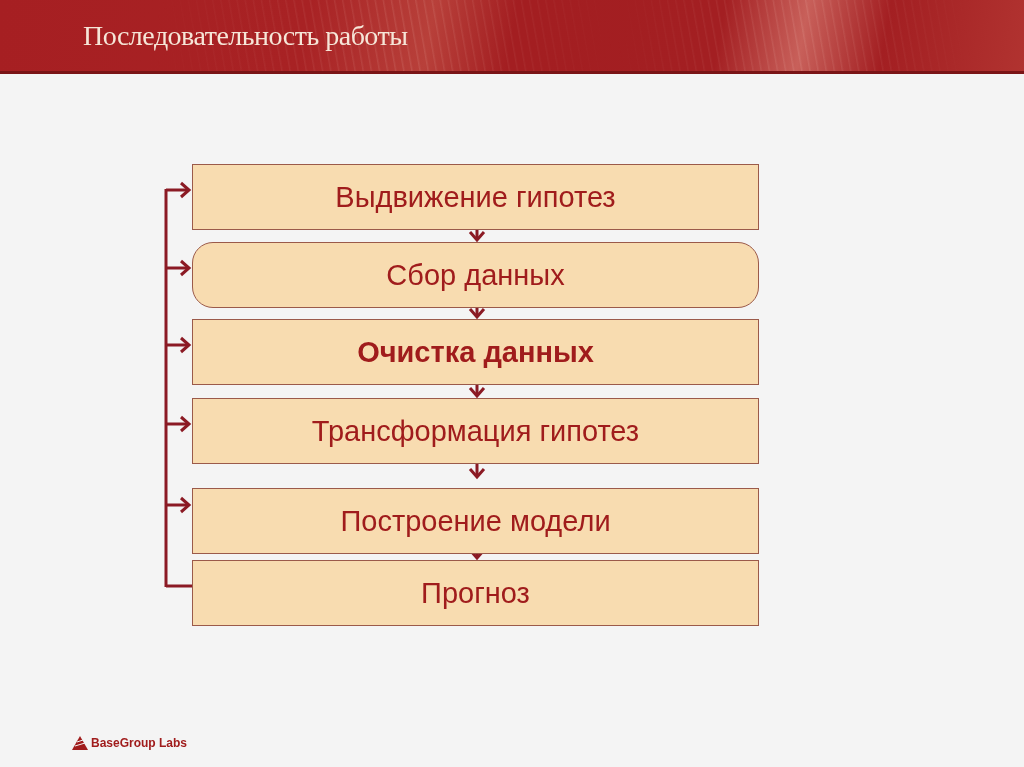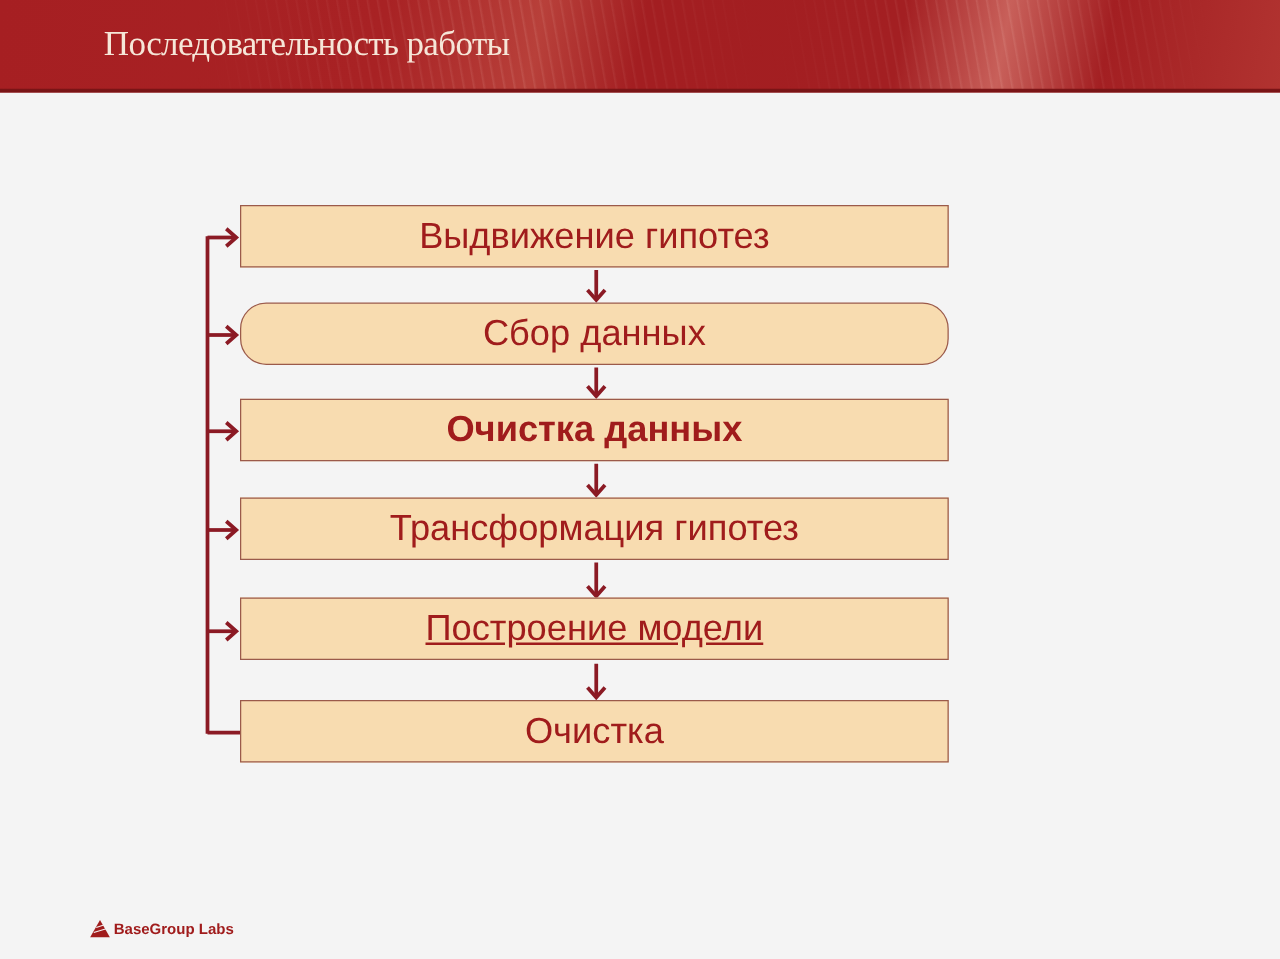--- a/index.html
+++ b/index.html
@@ -5,21 +5,21 @@
   html, body { margin:0; padding:0; }
   body { width:1024px; height:767px; position:relative; overflow:hidden; background:#f4f4f4; font-family:"Liberation Sans", sans-serif; }
   .header { position:absolute; left:0; top:0; width:1024px; height:74px;
     background: linear-gradient(100deg, #a61f22 0%, #a82224 30%, #b8403a 42%, #a31e21 50%, #a31f22 70%, #c8605a 78%, #a31f22 86%, #b13330 100%); }
   .header::after { content:""; position:absolute; left:0; right:0; bottom:0; height:3px; background:#7a1416; }
   .header .streaks { position:absolute; left:0; top:0; width:100%; height:100%;
     background: repeating-linear-gradient(80deg, rgba(255,255,255,0) 0px, rgba(255,255,255,0) 5px, rgba(255,220,210,0.12) 6px, rgba(255,255,255,0) 8px);
     -webkit-mask-image: linear-gradient(90deg, transparent 15%, #000 40%, transparent 60%, #000 78%, transparent 95%);
     mask-image: linear-gradient(90deg, transparent 15%, #000 40%, transparent 60%, #000 78%, transparent 95%); }
   .title { position:absolute; left:83px; top:20px; font-family:"Liberation Serif", serif; font-size:28px; color:#f6e6d8; letter-spacing:-0.5px; }
-  .box { position:absolute; left:192px; width:567px; height:50px; background:#f8dcb0; border:1px solid #9b5a4a; box-sizing:border-box;
+  .box { position:absolute; left:192px; width:567px; height:66px; background:#f8dcb0; border:1px solid #9b5a4a; box-sizing:border-box;
     display:flex; align-items:center; justify-content:center; color:#a01c1c; font-size:29px; }
   .diagram-svg { position:absolute; left:0; top:0; }
   .footer-logo { position:absolute; left:72px; top:736px; display:flex; align-items:center; gap:3px; color:#a01c1c; font-weight:bold; font-size:12px; }
 </style>
 </head>
 <body>
 
 <div class="header">
   <div class="streaks"></div>
 </div>
@@ -60,25 +60,25 @@
   </div>
 <div class="box" style="top:242px;border-radius:21px;">
     <span>Сбор данных</span>
   </div>
 <div class="box" style="top:319px;font-weight:bold;">
     <span>Очистка данных</span>
   </div>
 <div class="box" style="top:398px;">
     <span>Трансформация гипотез</span>
   </div>
-<div class="box" style="top:478px;text-decoration:underline;">
+<div class="box" style="top:488px;">
     <span>Построение модели</span>
   </div>
 <div class="box" style="top:560px;">
-    <span>Очистка</span>
+    <span>Прогноз</span>
   </div>
 
 <div class="footer-logo">
   <svg width="16" height="14" viewBox="0 0 16 14">
     <polygon points="8,0 16,14 0,14" fill="#a01c1c"></polygon>
     <line x1="3" y1="10" x2="13" y2="7" stroke="#f4f4f4" stroke-width="1"></line>
     <line x1="5" y1="6" x2="11" y2="4" stroke="#f4f4f4" stroke-width="1"></line>
   </svg>
   <span>BaseGroup Labs</span>
 </div>

